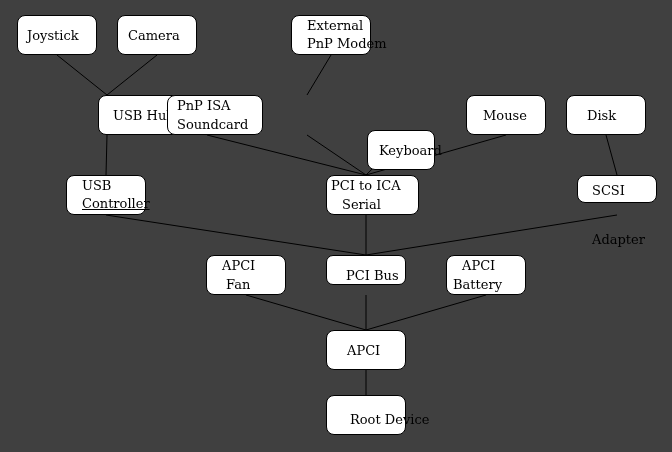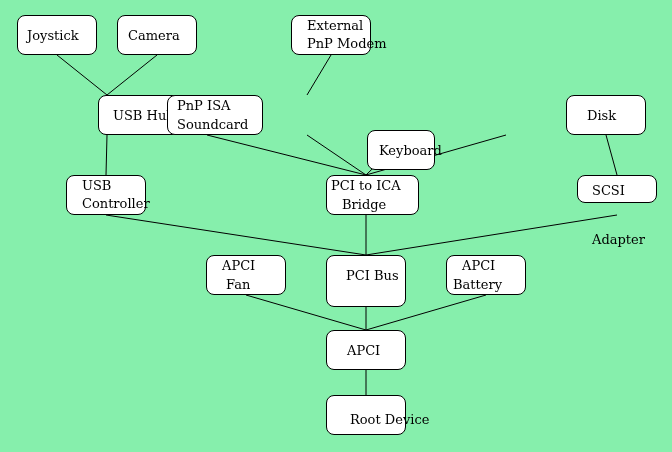--- a/index.html
+++ b/index.html
@@ -1,16 +1,16 @@
 <!DOCTYPE html>
 <html><head>
 <meta charset="utf-8">
 <style>
   html, body { margin:0; padding:0; background:#ffffff; }
-  #canvas { position:relative; width:672px; height:452px; overflow:hidden; background:#86efac; }
+  #canvas { position:relative; width:672px; height:452px; overflow:hidden; background:#404040; }
   svg.edges { position:absolute; left:0; top:0; }
   .node {
     position:absolute; box-sizing:border-box;
     border:1px solid #000; border-radius:8px; background:#fff;
     font-family:"DejaVu Serif","Liberation Serif",serif; font-size:13px; color:#000;
     white-space:nowrap; line-height:17px;
   }
   .node .t { position:absolute; }
 </style>
 </head>
@@ -50,42 +50,45 @@
   <div class="node" id="n-usbhub" style="left:67px;top:95px;width:97px;height:40px;margin-left:31px;">
     <span class="t" style="left:14px;top:11px;">USB Hub</span>
   </div>
   <div class="node" id="n-soundcard" style="left:167px;top:95px;width:96px;height:40px;">
     <span class="t" style="left:9px;top:1px;">PnP ISA</span>
     <span class="t" style="left:9px;top:20px;">Soundcard</span>
   </div>
   <div class="node" id="n-keyboard" style="left:367px;top:95px;width:68px;height:40px;margin-top:35px;">
     <span class="t" style="left:11px;top:11px;">Keyboard</span>
   </div>
+  <div class="node" id="n-mouse" style="left:466px;top:95px;width:80px;height:40px;">
+    <span class="t" style="left:16px;top:11px;">Mouse</span>
+  </div>
   <div class="node" id="n-disk" style="left:566px;top:95px;width:80px;height:40px;">
     <span class="t" style="left:20px;top:11px;">Disk</span>
   </div>
 
   <div class="node" id="n-usbctrl" style="left:66px;top:175px;width:80px;height:40px;">
     <span class="t" style="left:15px;top:1px;">USB</span>
-    <span class="t" style="left:15px;top:19px;">Controller</span>
+    <span class="t" style="left:15px;top:19px;text-decoration:underline;">Controller</span>
   </div>
   <div class="node" id="n-bridge" style="left:326px;top:175px;width:93px;height:40px;">
     <span class="t" style="left:4px;top:1px;">PCI to ICA</span>
-    <span class="t" style="left:15px;top:20px;">Bridge</span>
+    <span class="t" style="left:15px;top:20px;">Serial</span>
   </div>
   <div class="node" id="n-scsi" style="left:577px;top:175px;width:80px;height:28px;">
     <span class="t" style="left:14px;top:6px;">SCSI</span>
     <span class="t" style="left:14px;top:23px;margin-top:32px;">Adapter</span>
   </div>
 
   <div class="node" id="n-fan" style="left:206px;top:255px;width:80px;height:40px;">
     <span class="t" style="left:15px;top:1px;">APCI</span>
     <span class="t" style="left:19px;top:20px;">Fan</span>
   </div>
-  <div class="node" id="n-pcibus" style="left:326px;top:255px;width:80px;height:52px;">
+  <div class="node" id="n-pcibus" style="left:326px;top:255px;width:80px;height:30px;border-radius:7px;">
     <span class="t" style="left:19px;top:11px;">PCI Bus</span>
   </div>
   <div class="node" id="n-battery" style="left:446px;top:255px;width:80px;height:40px;">
     <span class="t" style="left:15px;top:1px;">APCI</span>
     <span class="t" style="left:6px;top:20px;">Battery</span>
   </div>
 
   <div class="node" id="n-apci" style="left:326px;top:330px;width:80px;height:40px;">
     <span class="t" style="left:20px;top:11px;">APCI</span>
   </div>

